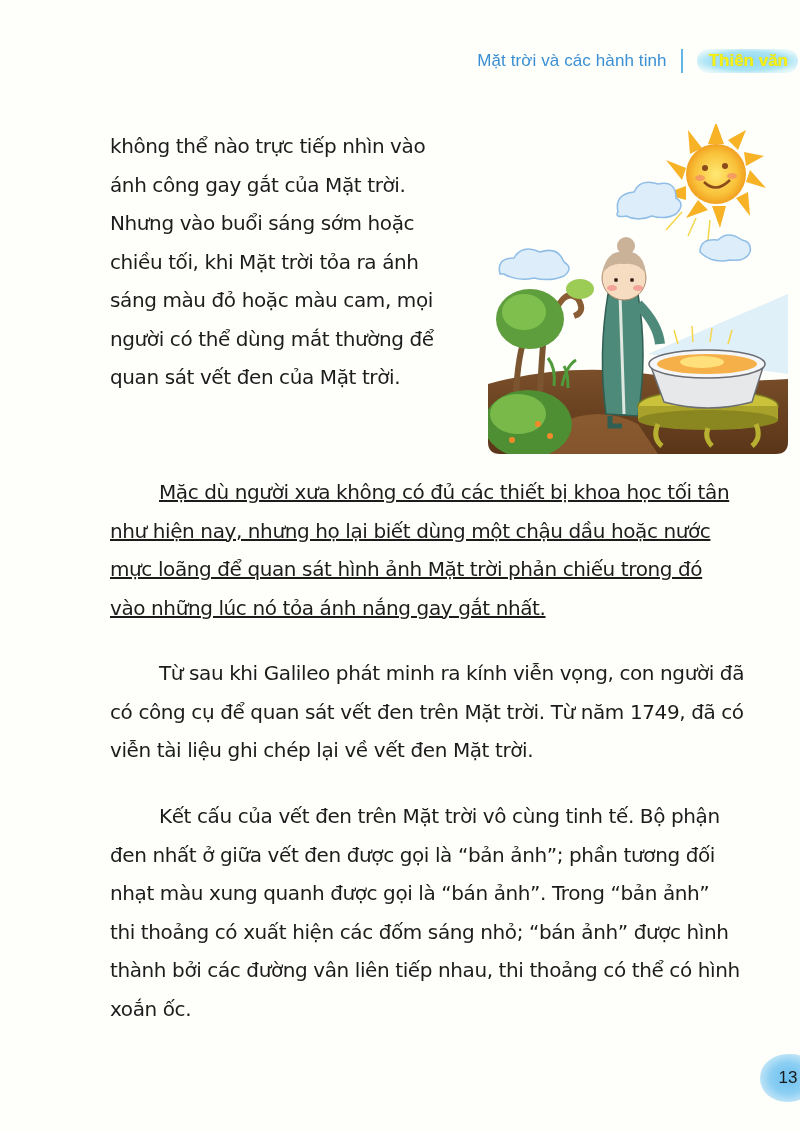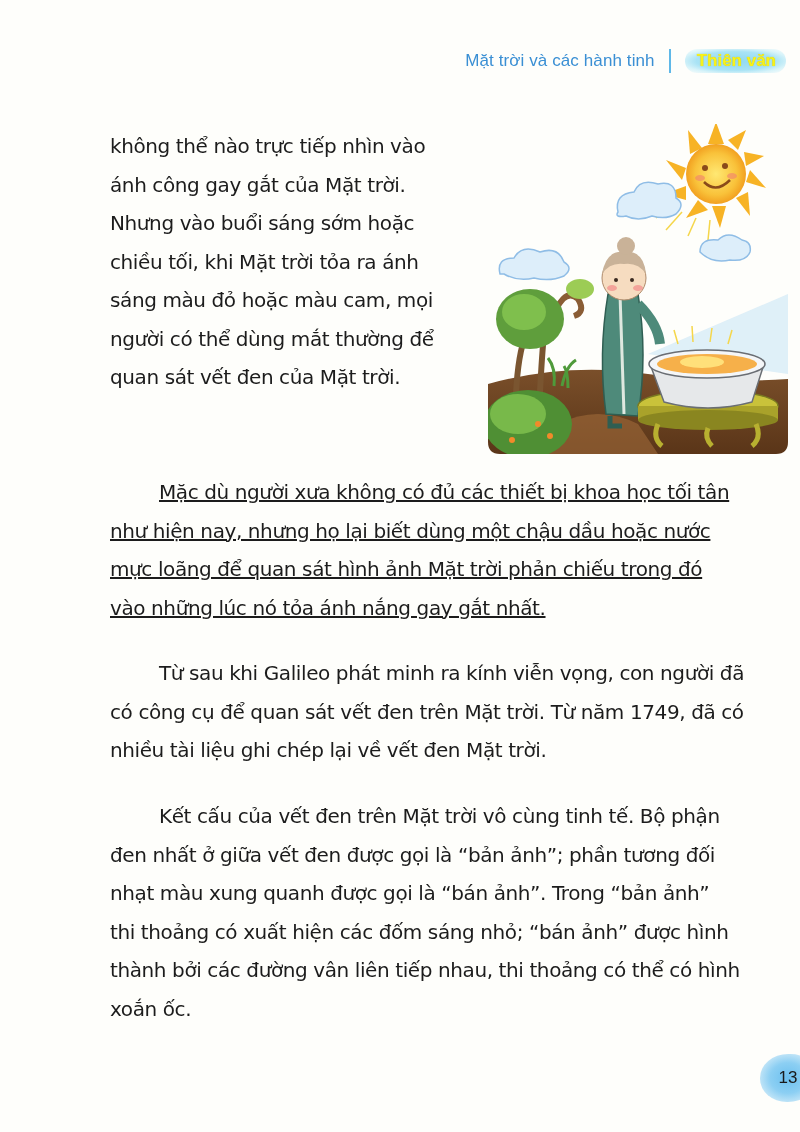--- a/index.html
+++ b/index.html
@@ -17,21 +17,21 @@
     }
     .page {
       position: absolute;
       left: 0; top: 0;
       width: 800px; height: 1132px;
     }
     
     .header {
       position: absolute;
       top: 46px;
-      right: 12px;
+      right: 0;
       height: 30px;
       display: flex;
       align-items: center;
     }
     .header-title {
       font-family: "Liberation Sans", sans-serif;
       font-size: 17px;
       color: #3a8fd4;
       letter-spacing: 0.1px;
     }
@@ -245,21 +245,21 @@
   <p class="para" id="p2">
     <span class="line indent">Mặc dù người xưa không có đủ các thiết bị khoa học tối tân</span>
     <span class="line">như hiện nay, nhưng họ lại biết dùng một chậu dầu hoặc nước</span>
     <span class="line">mực loãng để quan sát hình ảnh Mặt trời phản chiếu trong đó</span>
     <span class="line">vào những lúc nó tỏa ánh nắng gay gắt nhất.</span>
   </p>
 
   <p class="para" id="p3">
     <span class="line indent">Từ sau khi Galileo phát minh ra kính viễn vọng, con người đã</span>
     <span class="line">có công cụ để quan sát vết đen trên Mặt trời. Từ năm 1749, đã có</span>
-    <span class="line">nhiều tài liệu ghi chép lại về vết đen Mặt trời.</span>
+    <span class="line">viễn tài liệu ghi chép lại về vết đen Mặt trời.</span>
   </p>
 
   <p class="para" id="p4">
     <span class="line indent">Kết cấu của vết đen trên Mặt trời vô cùng tinh tế. Bộ phận</span>
     <span class="line">đen nhất ở giữa vết đen được gọi là “bản ảnh”; phần tương đối</span>
     <span class="line">nhạt màu xung quanh được gọi là “bán ảnh”. Trong “bản ảnh”</span>
     <span class="line">thi thoảng có xuất hiện các đốm sáng nhỏ; “bán ảnh” được hình</span>
     <span class="line">thành bởi các đường vân liên tiếp nhau, thi thoảng có thể có hình</span>
     <span class="line">xoắn ốc.</span>
   </p>

